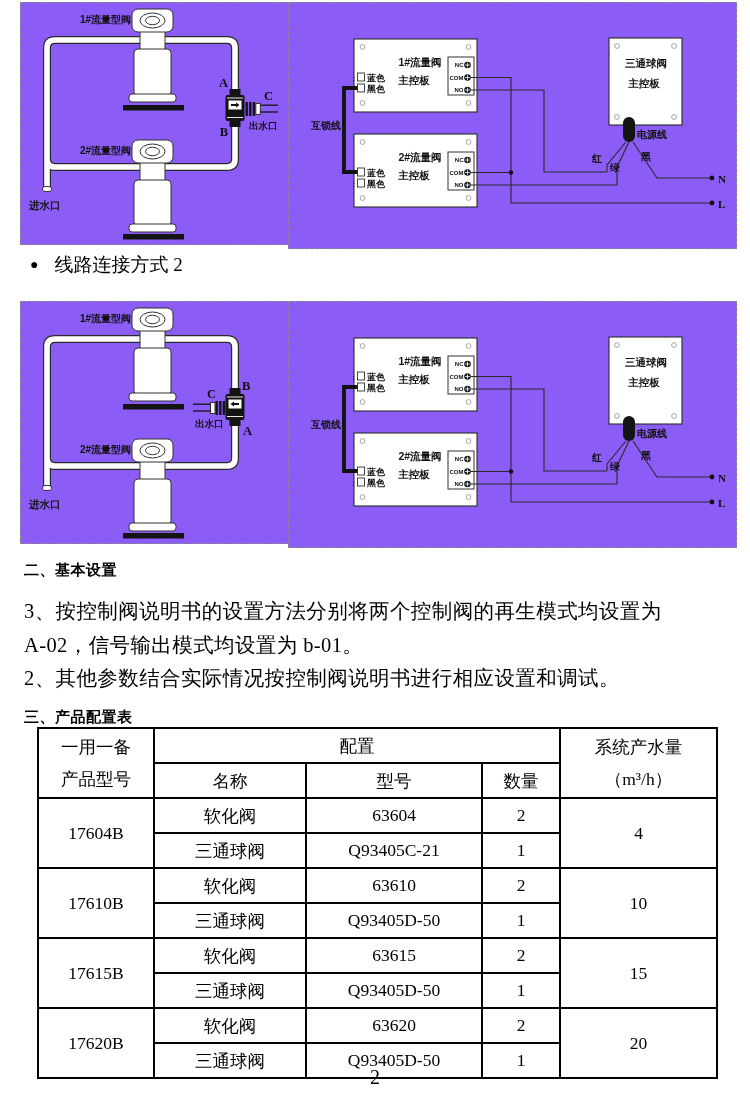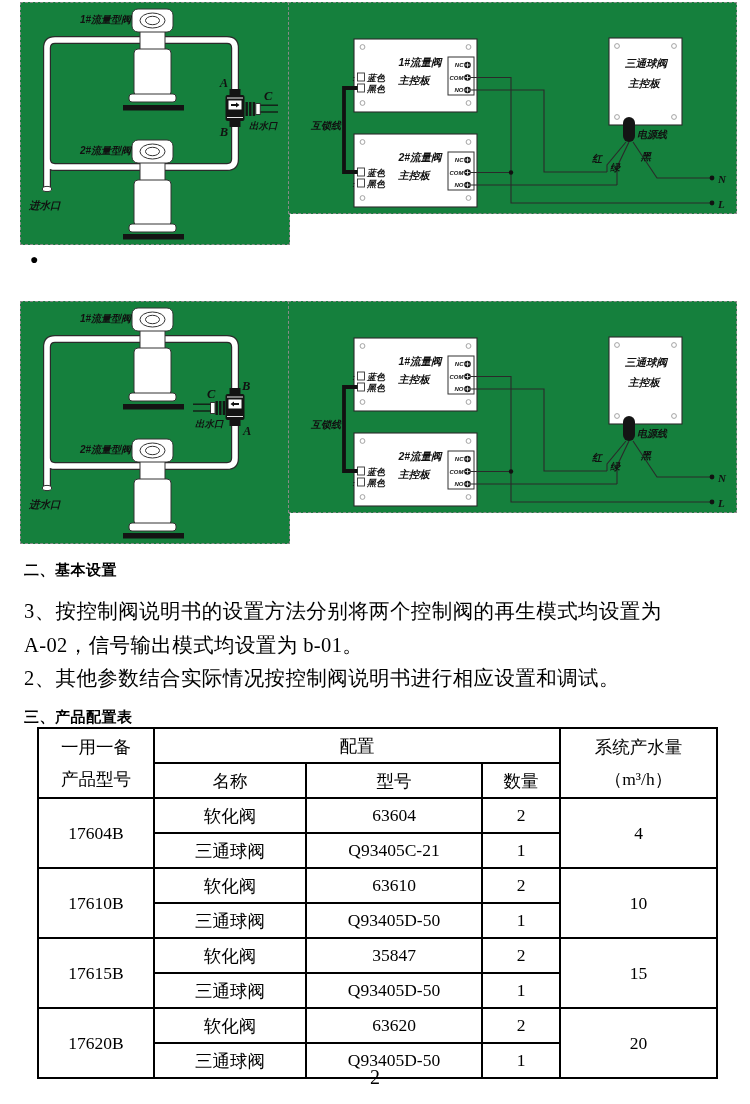--- a/index.html
+++ b/index.html
@@ -3,23 +3,23 @@
 <meta charset="utf-8">
 <style>
   html,body{margin:0;padding:0;}
   body{
     width:750px;height:1104px;position:relative;background:#ffffff;color:#000;
     font-family:"Liberation Serif","DejaVu Serif",serif;overflow:hidden;
   }
   .abs{position:absolute;}
   
   .drow{display:flex;align-items:stretch;}
-  .panel{border:1.6px dashed #8a8a8a;background:#15803d;box-sizing:border-box;font-style:italic;}
+  .panel{border:1.6px dashed #8a8a8a;background:#8b5cf6;box-sizing:border-box;}
   .panel.pipe{width:270px;height:243px;}
-  .panel.wire{width:449px;height:212px;margin-left:-1.6px;}
+  .panel.wire{width:449px;height:247px;margin-left:-1.6px;}
   svg{display:block;}
   
   .pipe-o{stroke:#2a2a2a;stroke-width:8;fill:none;}
   .pipe-i{stroke:#ffffff;stroke-width:5.6;fill:none;}
   .vs{fill:#ffffff;stroke:#333;stroke-width:1;}
   .blk{fill:#141414;stroke:none;}
   .wline{stroke:#2a2a2a;stroke-width:1.1;fill:none;}
   .stub{stroke:#141414;stroke-width:1.3;}
   .brd{fill:#fff;stroke:#2a2a2a;stroke-width:1.1;}
   .hole{fill:none;stroke:#9a9a9a;stroke-width:0.9;}
@@ -188,20 +188,21 @@
       <text class="dlab" font-size="10" x="321" y="168">绿</text>
       <text class="dlab" font-size="10" x="352" y="157">黑</text>
       <text class="slab" font-size="11" x="429" y="179.5">N</text>
       <text class="slab" font-size="11" x="429" y="204.5">L</text>
     </svg>
   </div>
 </div>
 
 <div class="abs bullet" style="top:252px;left:30px;">
   <span class="dot-mark">●</span>
+  <span>线路连接方式 2</span>
 </div>
 
 <div class="abs drow" style="top:301px;left:20px;">
 
   <div class="panel pipe">
     <svg width="266" height="239" viewBox="0 0 266 239">
       <g>
         <path class="pipe-o" d="M26 185 L26 45 Q26 37 34 37 L206 37 Q214 37 214 45 L214 156 Q214 164 206 164 L34 164 Q26 164 26 156"></path>
         <path class="pipe-i" d="M26 185 L26 45 Q26 37 34 37 L206 37 Q214 37 214 45 L214 156 Q214 164 206 164 L34 164 Q26 164 26 156"></path>
         <ellipse cx="26" cy="186" rx="4.6" ry="2.6" class="vs"></ellipse>
@@ -398,21 +399,21 @@
       </tr>
       <tr>
         <td>三通球阀</td>
         <td>Q93405D-50</td>
         <td>1</td>
       </tr>
 
       <tr>
         <td rowspan="2">17615B</td>
         <td>软化阀</td>
-        <td>35847</td>
+        <td>63615</td>
         <td>2</td>
         <td rowspan="2">15</td>
       </tr>
       <tr>
         <td>三通球阀</td>
         <td>Q93405D-50</td>
         <td>1</td>
       </tr>
 
       <tr>

